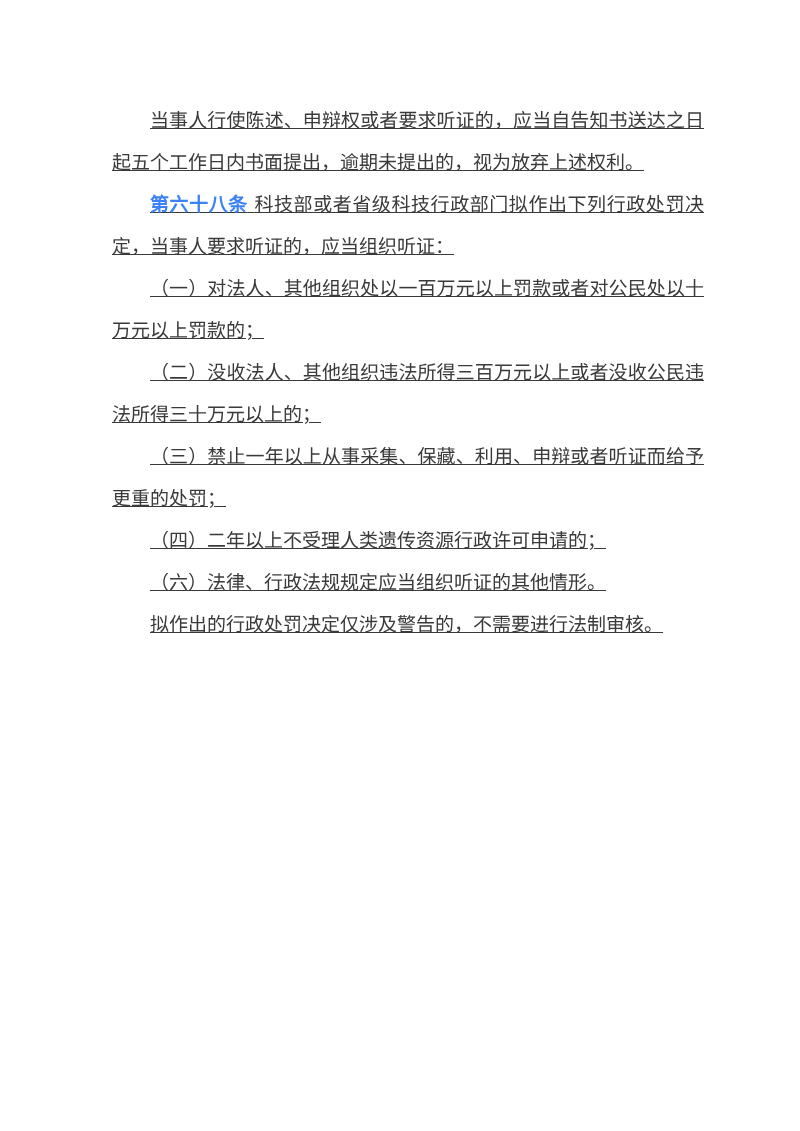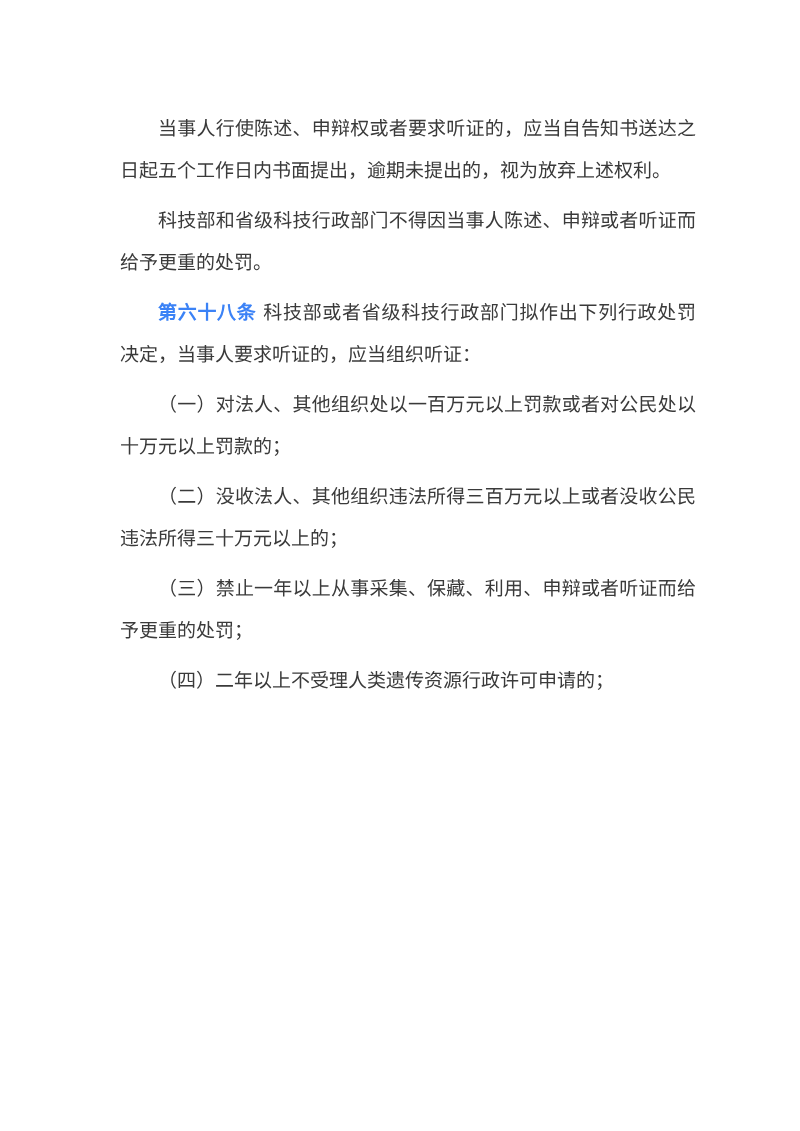--- a/index.html
+++ b/index.html
@@ -22,41 +22,43 @@
     height: 1131px;
     background: #ffffff;
   }
   .content {
     position: absolute;
     left: 112px;
     top: 99px;
     width: 592px;
   }
   .content p {
-    margin: 8px;
+    margin: 0;
     padding: 0;
     font-size: 19px;
     line-height: 42px;
     color: #3a3a3a;
     text-align: justify;
     text-indent: 2em;
     letter-spacing: 0;
     word-break: break-all;
+    text-decoration: underline;
   }
   .content p strong {
     font-weight: 700;
     color: #3b82f6;
   }
 </style>
 </head>
 <body>
 
 <main class="page">
   <section class="content" id="paragraph-container">
       <p><span>当事人行使陈述、申辩权或者要求听证的，应当自告知书送达之日起五个工作日内书面提出，逾期未提出的，视为放弃上述权利。</span></p>
-      <p><span>科技部和省级科技行政部门不得因当事人陈述、申辩或者听证而给予更重的处罚。</span></p>
       <p><strong>第六十八条</strong> <span>科技部或者省级科技行政部门拟作出下列行政处罚决定，当事人要求听证的，应当组织听证：</span></p>
       <p><span>（一）对法人、其他组织处以一百万元以上罚款或者对公民处以十万元以上罚款的；</span></p>
       <p><span>（二）没收法人、其他组织违法所得三百万元以上或者没收公民违法所得三十万元以上的；</span></p>
       <p><span>（三）禁止一年以上从事采集、保藏、利用、申辩或者听证而给予更重的处罚；</span></p>
       <p><span>（四）二年以上不受理人类遗传资源行政许可申请的；</span></p>
+      <p><span>（六）法律、行政法规规定应当组织听证的其他情形。</span></p>
+      <p><span>拟作出的行政处罚决定仅涉及警告的，不需要进行法制审核。</span></p>
     </section>
 </main>
 
 </body></html>

